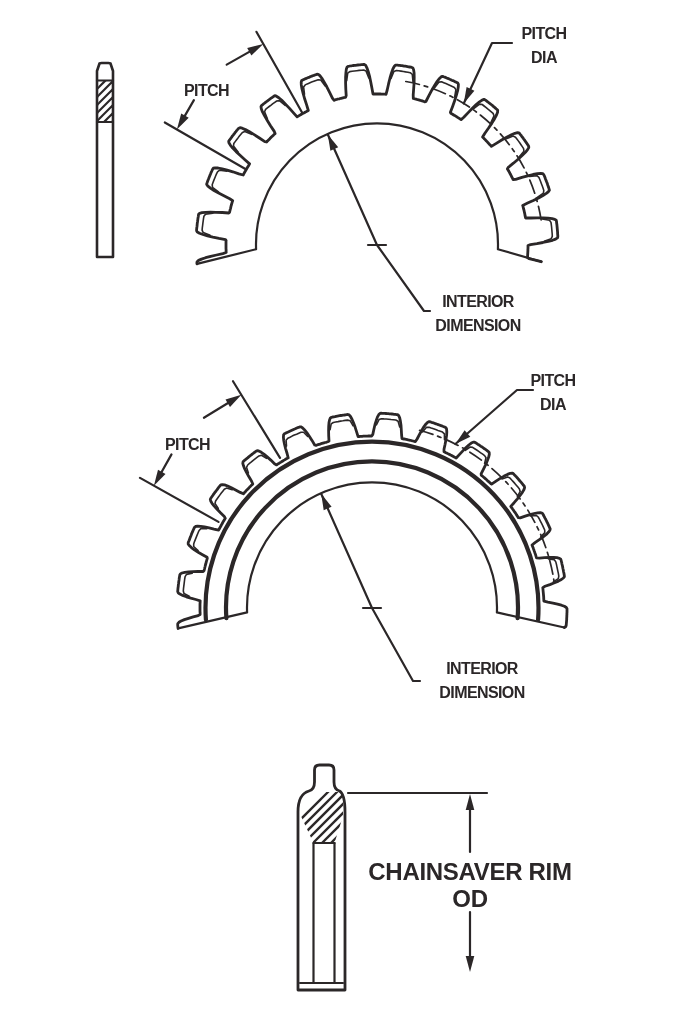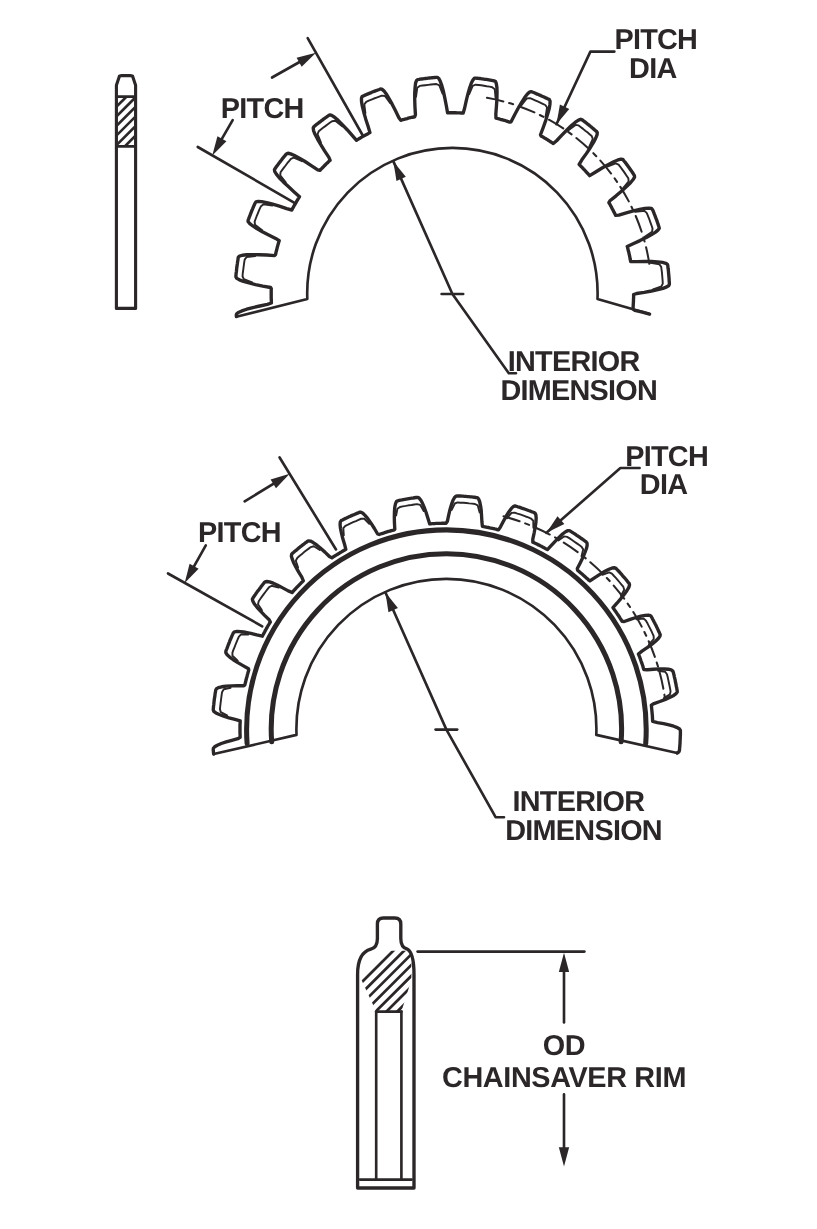--- a/index.html
+++ b/index.html
@@ -1,19 +1,19 @@
 <!DOCTYPE html>
 <html><head>
 <meta charset="utf-8">
 <style>
   html,body{margin:0;padding:0;background:#ffffff;}
   .page{position:relative;width:681px;height:1024px;background:#fff;overflow:hidden;
         font-family:"Liberation Sans","DejaVu Sans",sans-serif;}
   #art{position:absolute;left:0;top:0;}
-  .lbl{position:absolute;font-weight:bold;font-size:24px;line-height:24px;
+  .lbl{position:absolute;font-weight:bold;font-size:16px;line-height:24px;
        letter-spacing:-0.6px;color:var(--ink,#2b2728);white-space:nowrap;}
   .center{text-align:center;}
   #lab-od{font-size:24px;line-height:27px;letter-spacing:-0.3px;}
 </style>
 </head>
 <body style="--ink: #2b2728;">
 
 <div class="page">
 
   <svg id="art" width="681" height="1024" viewBox="0 0 681 1024">
@@ -145,17 +145,17 @@
     <div>PITCH</div>
     <div>DIA</div>
   </div>
 
   <div class="lbl center" id="lab-int2" style="left:421px;top:657px;width:122px;">
     <div>INTERIOR</div>
     <div>DIMENSION</div>
   </div>
 
   <div class="lbl center" id="lab-od" style="left:350px;top:858px;width:240px;">
+    <div>CHAINSAVER RIM</div>
     <div>OD</div>
-    <div>CHAINSAVER RIM</div>
   </div>
 
 </div>
 
 </body></html>

